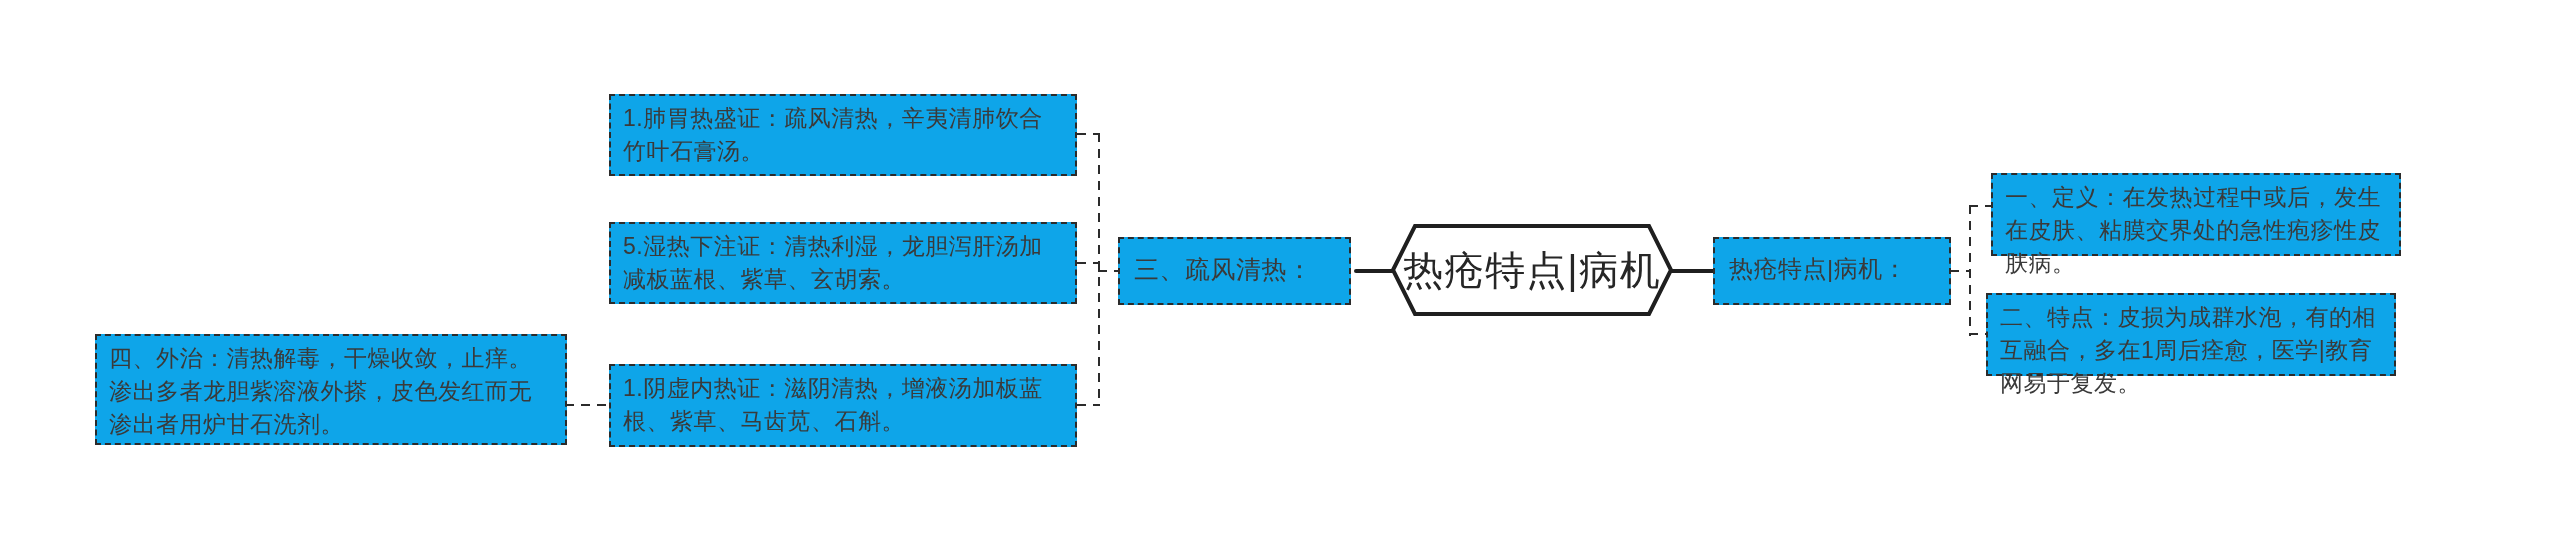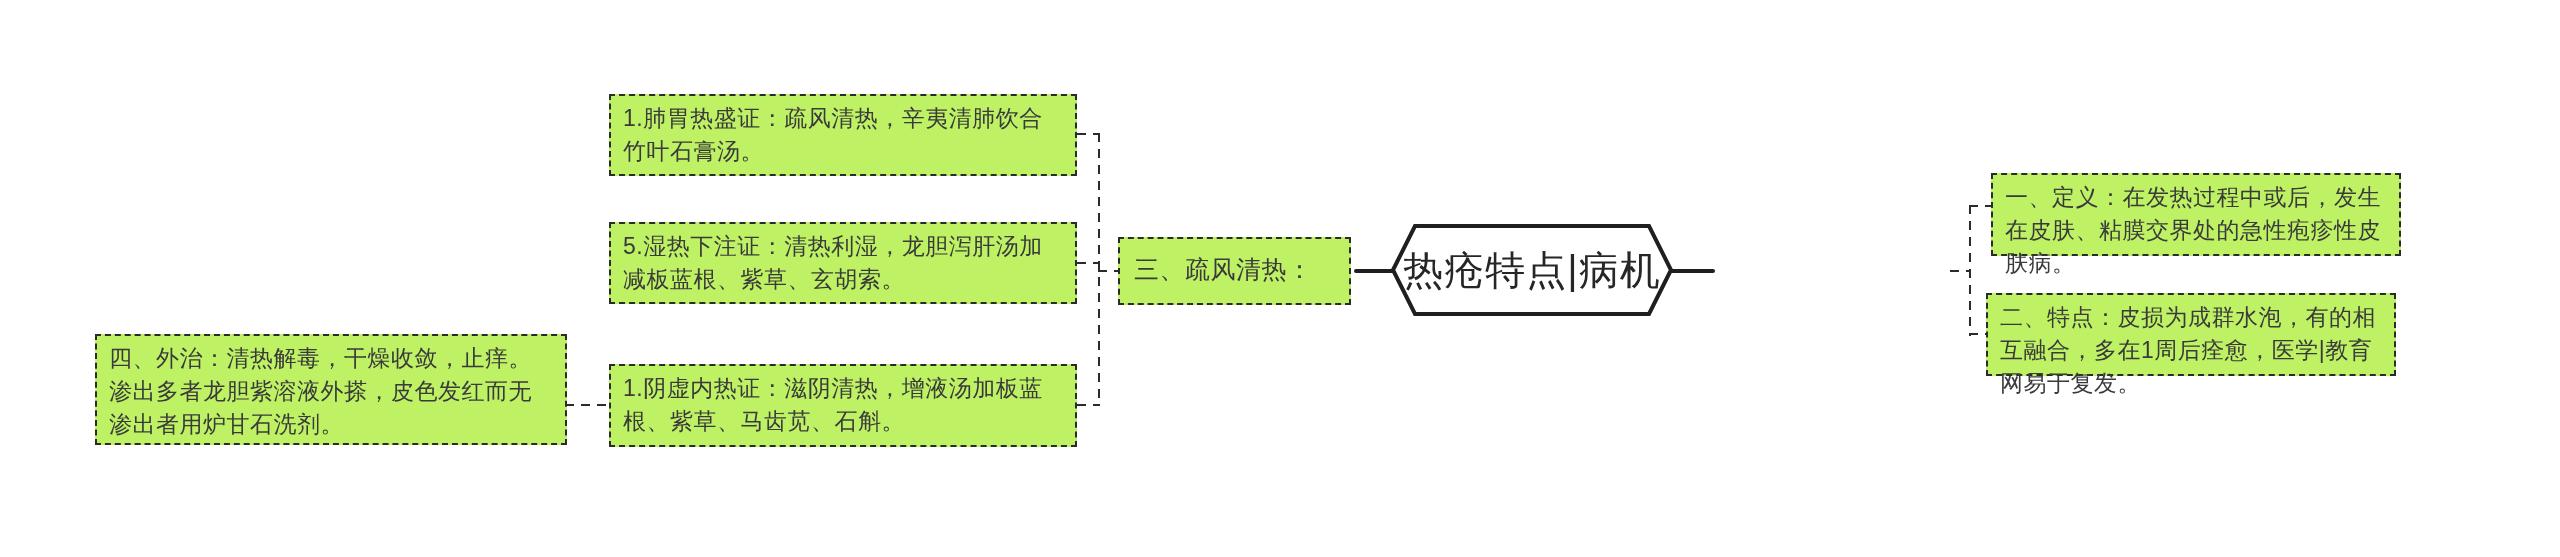--- a/index.html
+++ b/index.html
@@ -11,21 +11,21 @@
   }
   .canvas {
     position: relative;
     width: 2560px; height: 557px;
     background: #ffffff;
   }
   
   .dashed-box {
     position: absolute;
     border: 2px dashed #2b2b2b;
-    background: #bef264;
+    background: #0ea5e9;
     color: #3a3a3a;
     font-size: 23px;
     line-height: 33px;
     padding: 6px 12px;
     letter-spacing: 0.5px;
   }
   .label-box {
     font-size: 25px;
     line-height: 56px;
     padding: 2px 14px;
@@ -107,20 +107,23 @@
     <span>三、疏风清热：</span>
   </div>
 
   <div class="root-node">
     <svg width="284" height="96" viewBox="0 0 284 96">
       <polygon points="3,48 25,4 259,4 281,48 259,92 25,92" fill="#ffffff" stroke="#1f1f1f" stroke-width="4" stroke-linejoin="miter"></polygon>
     </svg>
     <span class="root-label">热疮特点|病机</span>
   </div>
 
+  <div class="dashed-box label-box" style="left:1713px; top:237px; width:238px; height:68px; font-size:24px;">
+    <span>热疮特点|病机：</span>
+  </div>
 
   <div class="dashed-box" style="left:1991px; top:173px; width:410px; height:83px;font-family:Liberation Serif, serif;">
     <span>一、定义：在发热过程中或后，发生在皮肤、粘膜交界处的急性疱疹性皮肤病。</span>
   </div>
 
   <div class="dashed-box" style="left:1986px; top:293px; width:410px; height:83px;">
     <span>二、特点：皮损为成群水泡，有的相互融合，多在1周后痊愈，医学|教育网易于复发。</span>
   </div>
 
 </div>

